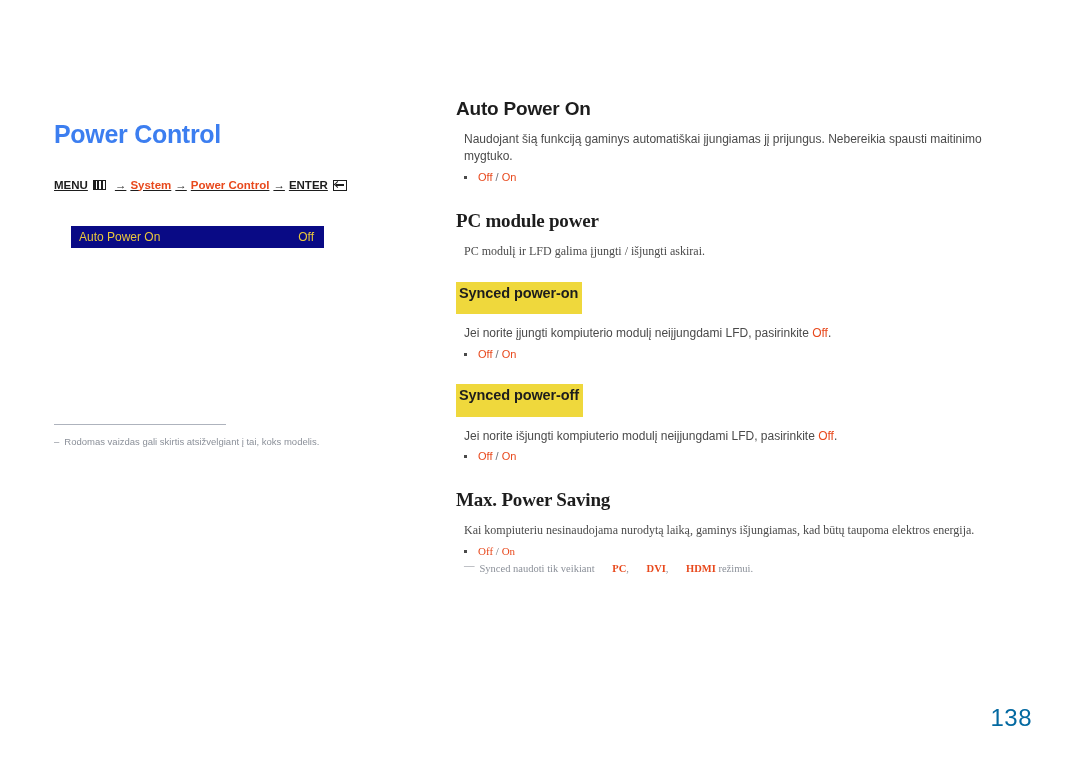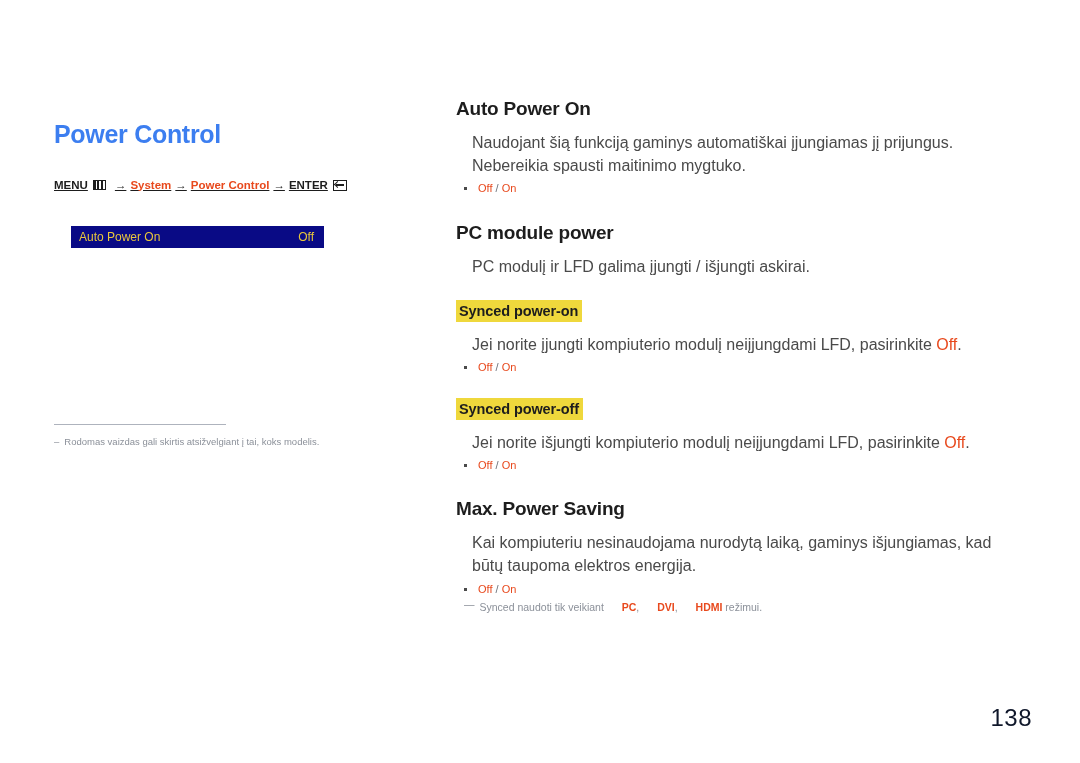--- a/index.html
+++ b/index.html
@@ -171,24 +171,24 @@
     font-size: 19px;
     font-weight: bold;
     color: #1d1d1d;
     margin: 0;
     line-height: 1.15;
     letter-spacing: -0.2px;
     white-space: nowrap;
   }
 
   .body-text {
-    font-size: 16px;
+    font-size: 12px;
     color: #4a4a4a;
     line-height: 1.45;
-    margin: 11px 0 0 16px;
+    margin: 11px 0 0 8px;
   }
 
   .opt-list {
     margin: 3px 0 0 0;
     padding: 0;
     list-style: none;
   }
   .opt-list li {
     font-size: 11px;
     line-height: 1.5;
@@ -208,21 +208,21 @@
   .accent { color: #e8491d; }
   .slash { color: #6f747c; }
 
   .hl-title {
     display: inline-block;
     background: #efd83c;
     color: #1d1d1d;
     font-size: 14.5px;
     font-weight: bold;
     line-height: 1.25;
-    padding: 2px 4px 2px 3px;
+    padding: 2px 4px 12px 3px;
     margin: 0;
     letter-spacing: -0.1px;
   }
 
   .note-line {
     font-size: 10.5px;
     color: #8b9099;
     line-height: 1.4;
     margin: 3px 0 0 0;
     padding-left: 8px;
@@ -231,30 +231,30 @@
     gap: 5px;
   }
   .note-dash {
     color: #8b9099;
     font-size: 10.5px;
     position: relative;
     top: -3px;
   }
   .note-line .accent { font-weight: bold; padding-left: 15px; }
 
-  .blk { margin-top: 25px; }
+  .blk { margin-top: 25px; font-family: Liberation Serif, serif; }
   .blk-hl { margin-top: 22px; }
 
   
   .page-number {
     position: absolute;
     right: 48px;
     bottom: 33px;
     font-size: 24px;
-    color: #0f172a;
+    color: #0369a1;
     font-weight: normal;
     letter-spacing: 0.5px;
     line-height: 1;
   }
 </style>
 </head>
 <body>
 
 <div class="page">
 

